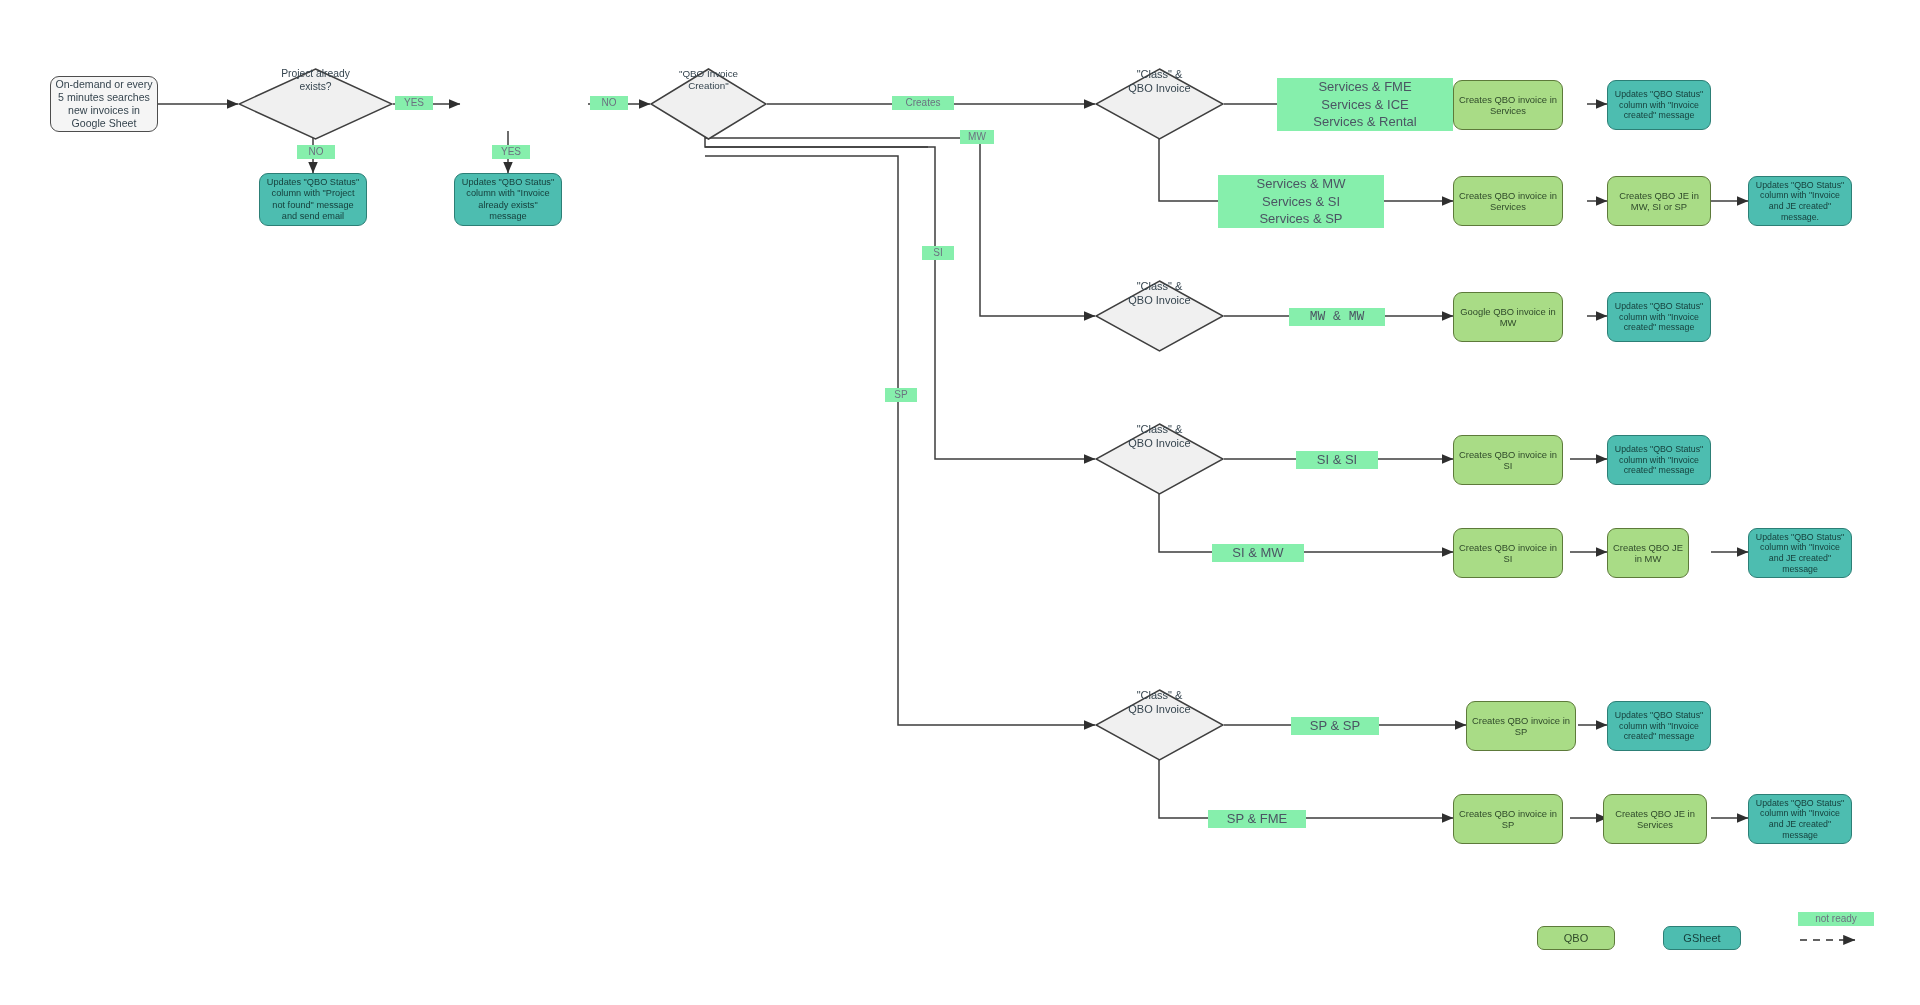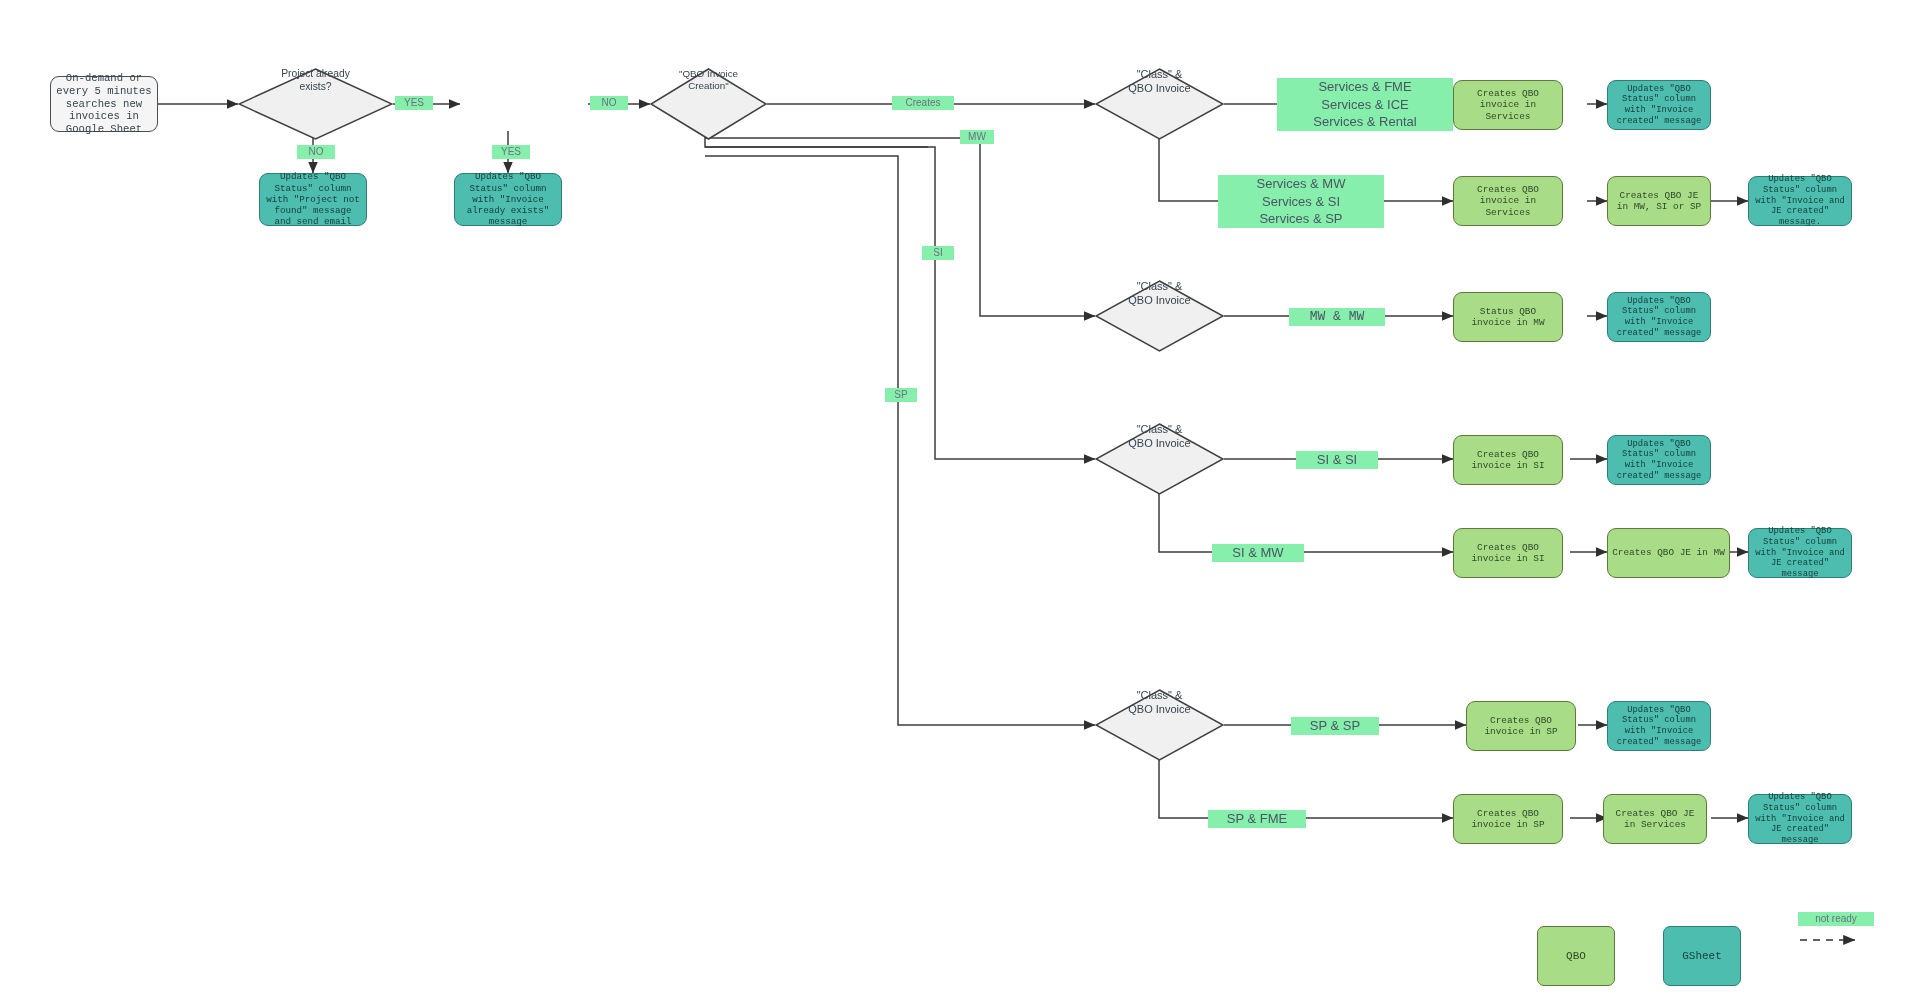--- a/index.html
+++ b/index.html
@@ -28,22 +28,21 @@
     justify-content: center;
     text-align: center;
     color: #2b3a42;
     line-height: 1.22;
     white-space: pre-line;
   }
   
   .box {
     border-radius: 9px;
     border: 1.3px solid #555;
-    padding: 18px 4px;
-    font-family: Liberation Mono, monospace;
+    padding: 0 4px;
   }
   .box.start {
     background: #f5f5f5;
     border-color: #4d4d4d;
     font-size: 11.5px;
     color: #36454f;
   }
   .box.qbo {
     background: #a9dc86;
     border: 1.4px solid #5d7a3a;
@@ -218,28 +217,28 @@
 
   <div class="node box gsheet" style="left:454px; top:173px; width:108px; height:53px; font-size:9.2px;">Updates "QBO Status" column with "Invoice already exists" message</div>
 
   <div class="node box qbo" style="left:1453px; top:80px; width:110px; height:50px; font-size:9.4px;">Creates QBO invoice in Services</div>
   <div class="node box gsheet" style="left:1607px; top:80px; width:104px; height:50px; font-size:8.8px;">Updates "QBO Status" column with "Invoice created" message</div>
 
   <div class="node box qbo" style="left:1453px; top:176px; width:110px; height:50px; font-size:9.4px;">Creates QBO invoice in Services</div>
   <div class="node box qbo" style="left:1607px; top:176px; width:104px; height:50px; font-size:9.4px;">Creates QBO JE in MW, SI or SP</div>
   <div class="node box gsheet" style="left:1748px; top:176px; width:104px; height:50px; font-size:8.8px;">Updates "QBO Status" column with "Invoice and JE created" message.</div>
 
-  <div class="node box qbo" style="left:1453px; top:292px; width:110px; height:50px; font-size:9.4px;">Status QBO invoice in MW</div>
+  <div class="node box qbo" style="left:1453px; top:292px; width:110px; height:50px; font-size:9.4px;">Google QBO invoice in MW</div>
   <div class="node box gsheet" style="left:1607px; top:292px; width:104px; height:50px; font-size:8.8px;">Updates "QBO Status" column with "Invoice created" message</div>
 
   <div class="node box qbo" style="left:1453px; top:435px; width:110px; height:50px; font-size:9.4px;">Creates QBO invoice in SI</div>
   <div class="node box gsheet" style="left:1607px; top:435px; width:104px; height:50px; font-size:8.8px;">Updates "QBO Status" column with "Invoice created" message</div>
 
   <div class="node box qbo" style="left:1453px; top:528px; width:110px; height:50px; font-size:9.4px;">Creates QBO invoice in SI</div>
-  <div class="node box qbo" style="left:1607px; top:528px; width:123px; height:50px; font-size:9.4px;">Creates QBO JE in MW</div>
+  <div class="node box qbo" style="left:1607px; top:528px; width:82px; height:50px; font-size:9.4px;">Creates QBO JE in MW</div>
   <div class="node box gsheet" style="left:1748px; top:528px; width:104px; height:50px; font-size:8.8px;">Updates "QBO Status" column with "Invoice and JE created" message</div>
 
   <div class="node box qbo" style="left:1466px; top:701px; width:110px; height:50px; font-size:9.4px;">Creates QBO invoice in SP</div>
   <div class="node box gsheet" style="left:1607px; top:701px; width:104px; height:50px; font-size:8.8px;">Updates "QBO Status" column with "Invoice created" message</div>
 
   <div class="node box qbo" style="left:1453px; top:794px; width:110px; height:50px; font-size:9.4px;">Creates QBO invoice in SP</div>
   <div class="node box qbo" style="left:1603px; top:794px; width:104px; height:50px; font-size:9.4px;">Creates QBO JE in Services</div>
   <div class="node box gsheet" style="left:1748px; top:794px; width:104px; height:50px; font-size:8.8px;">Updates "QBO Status" column with "Invoice and JE created" message</div>
 
   <div class="elabel small" style="left:395px; top:96px; width:32px;">YES</div>

